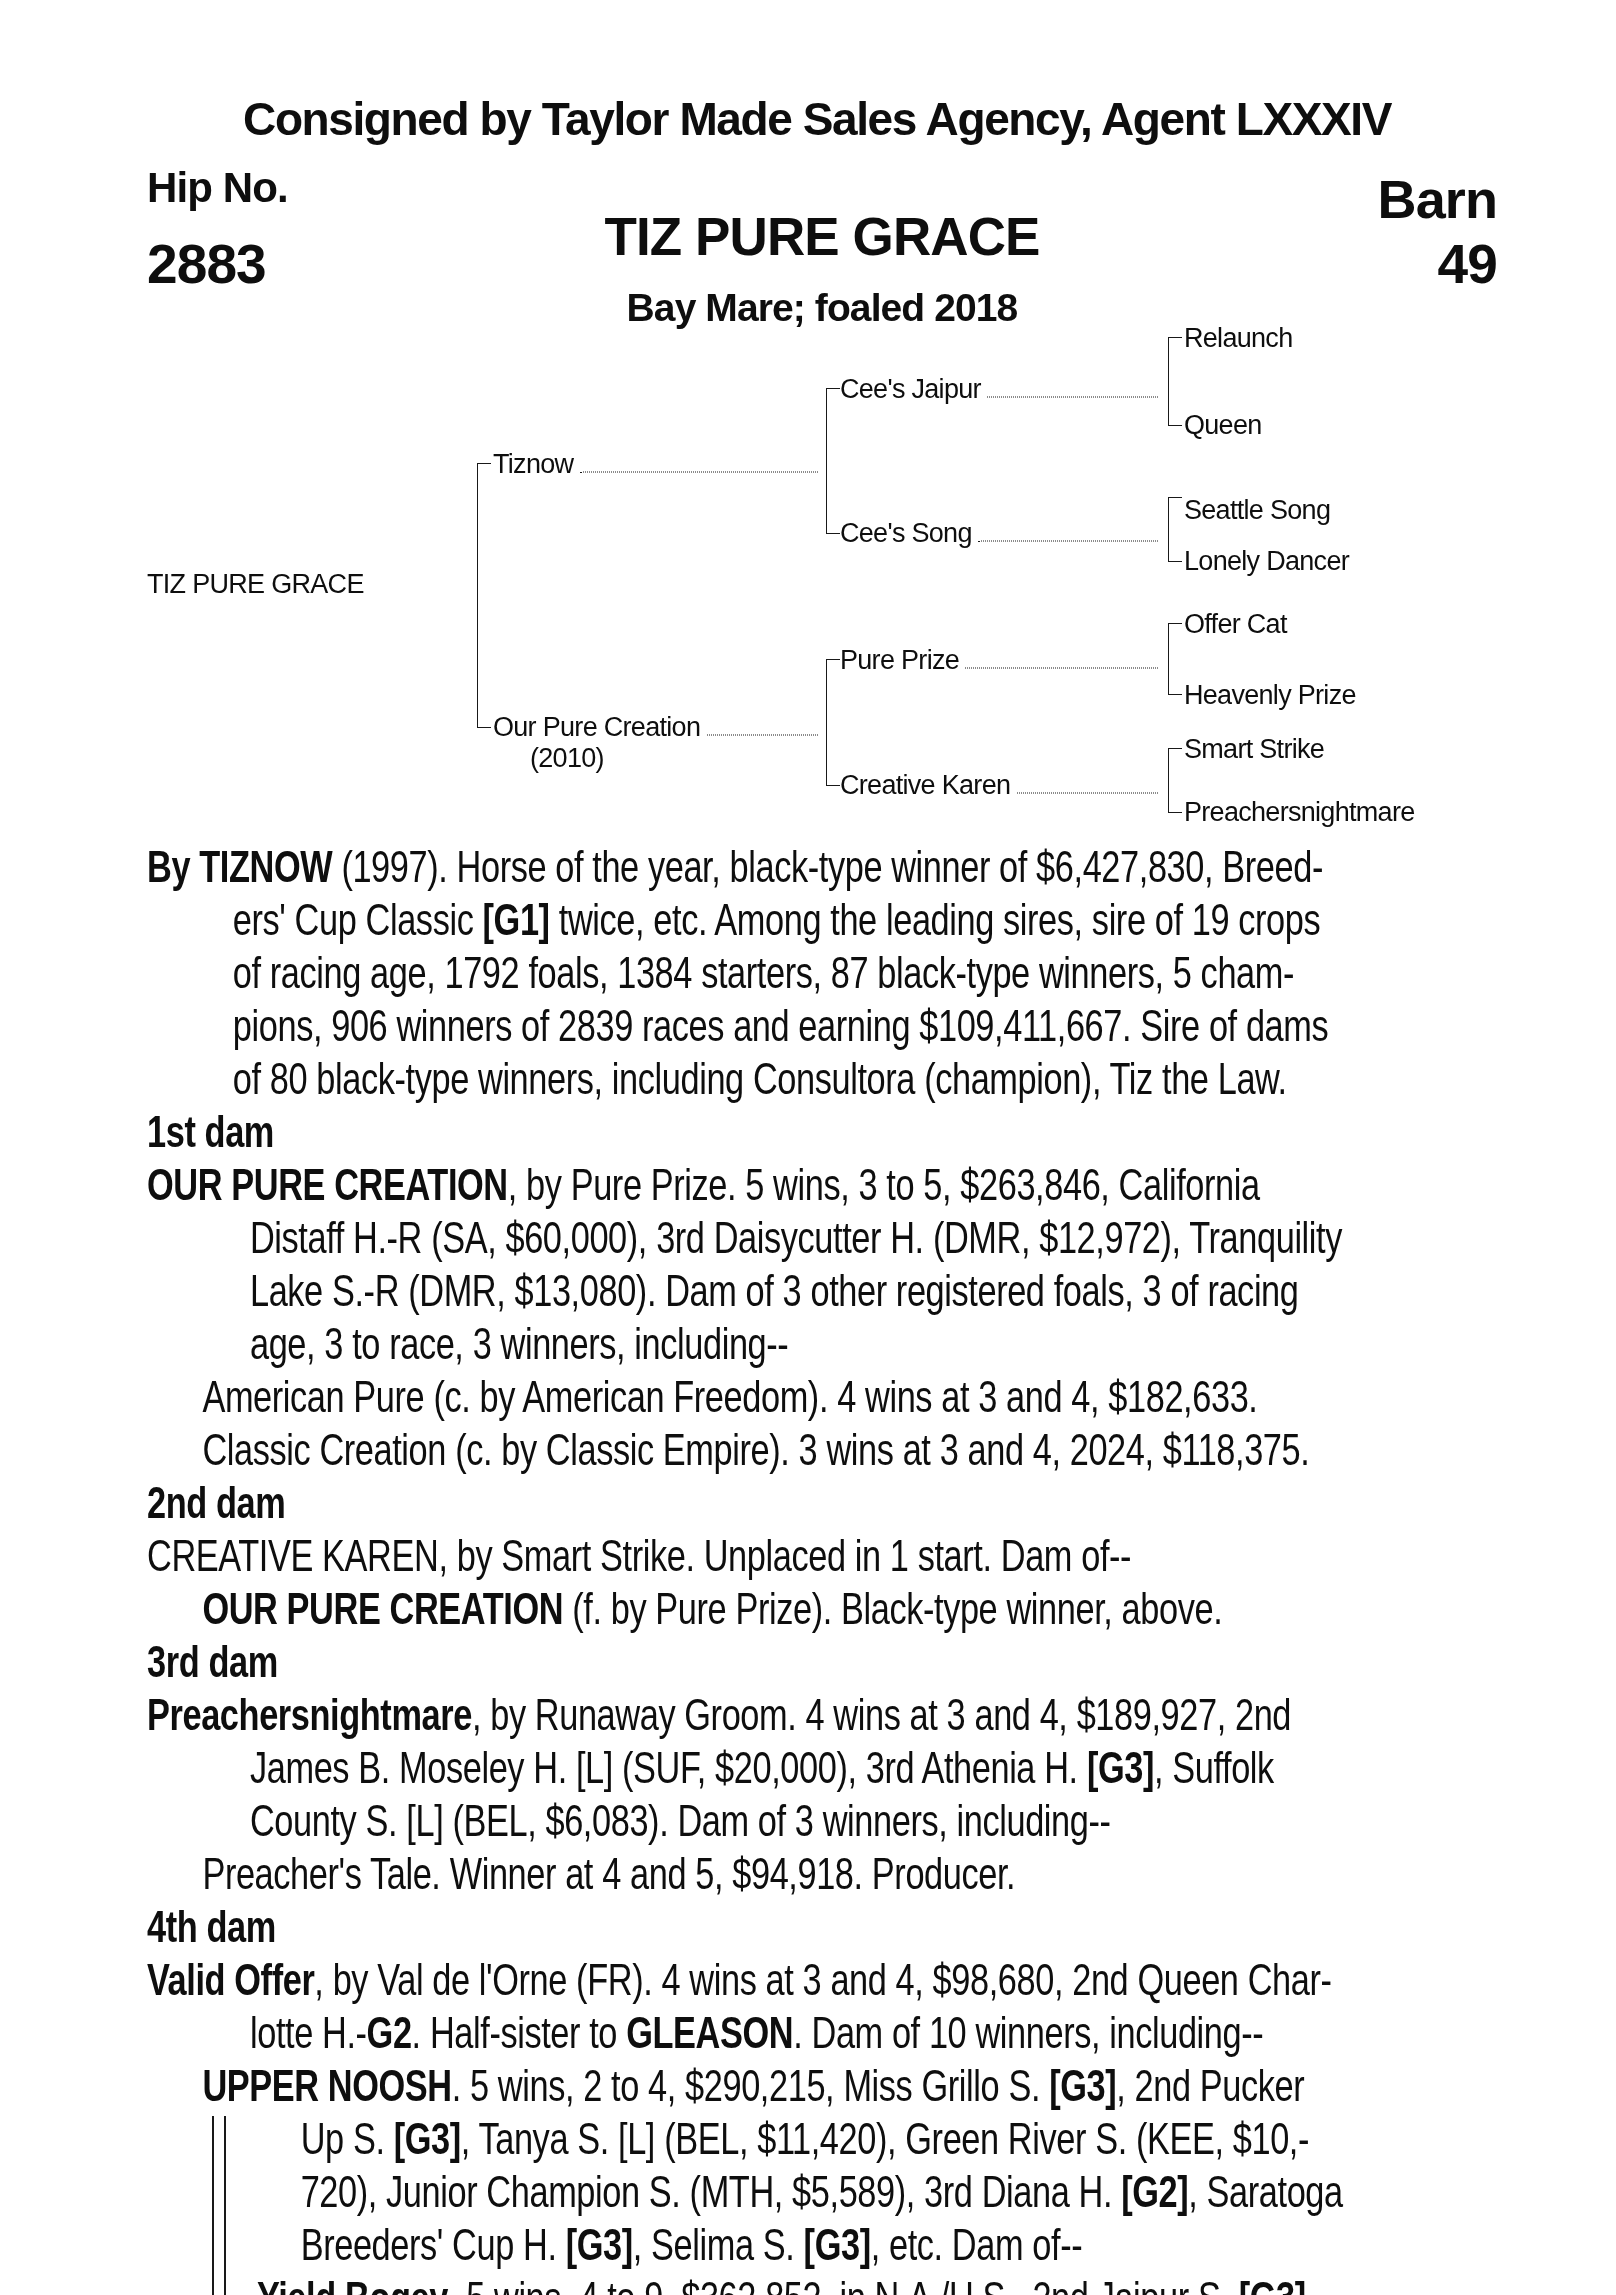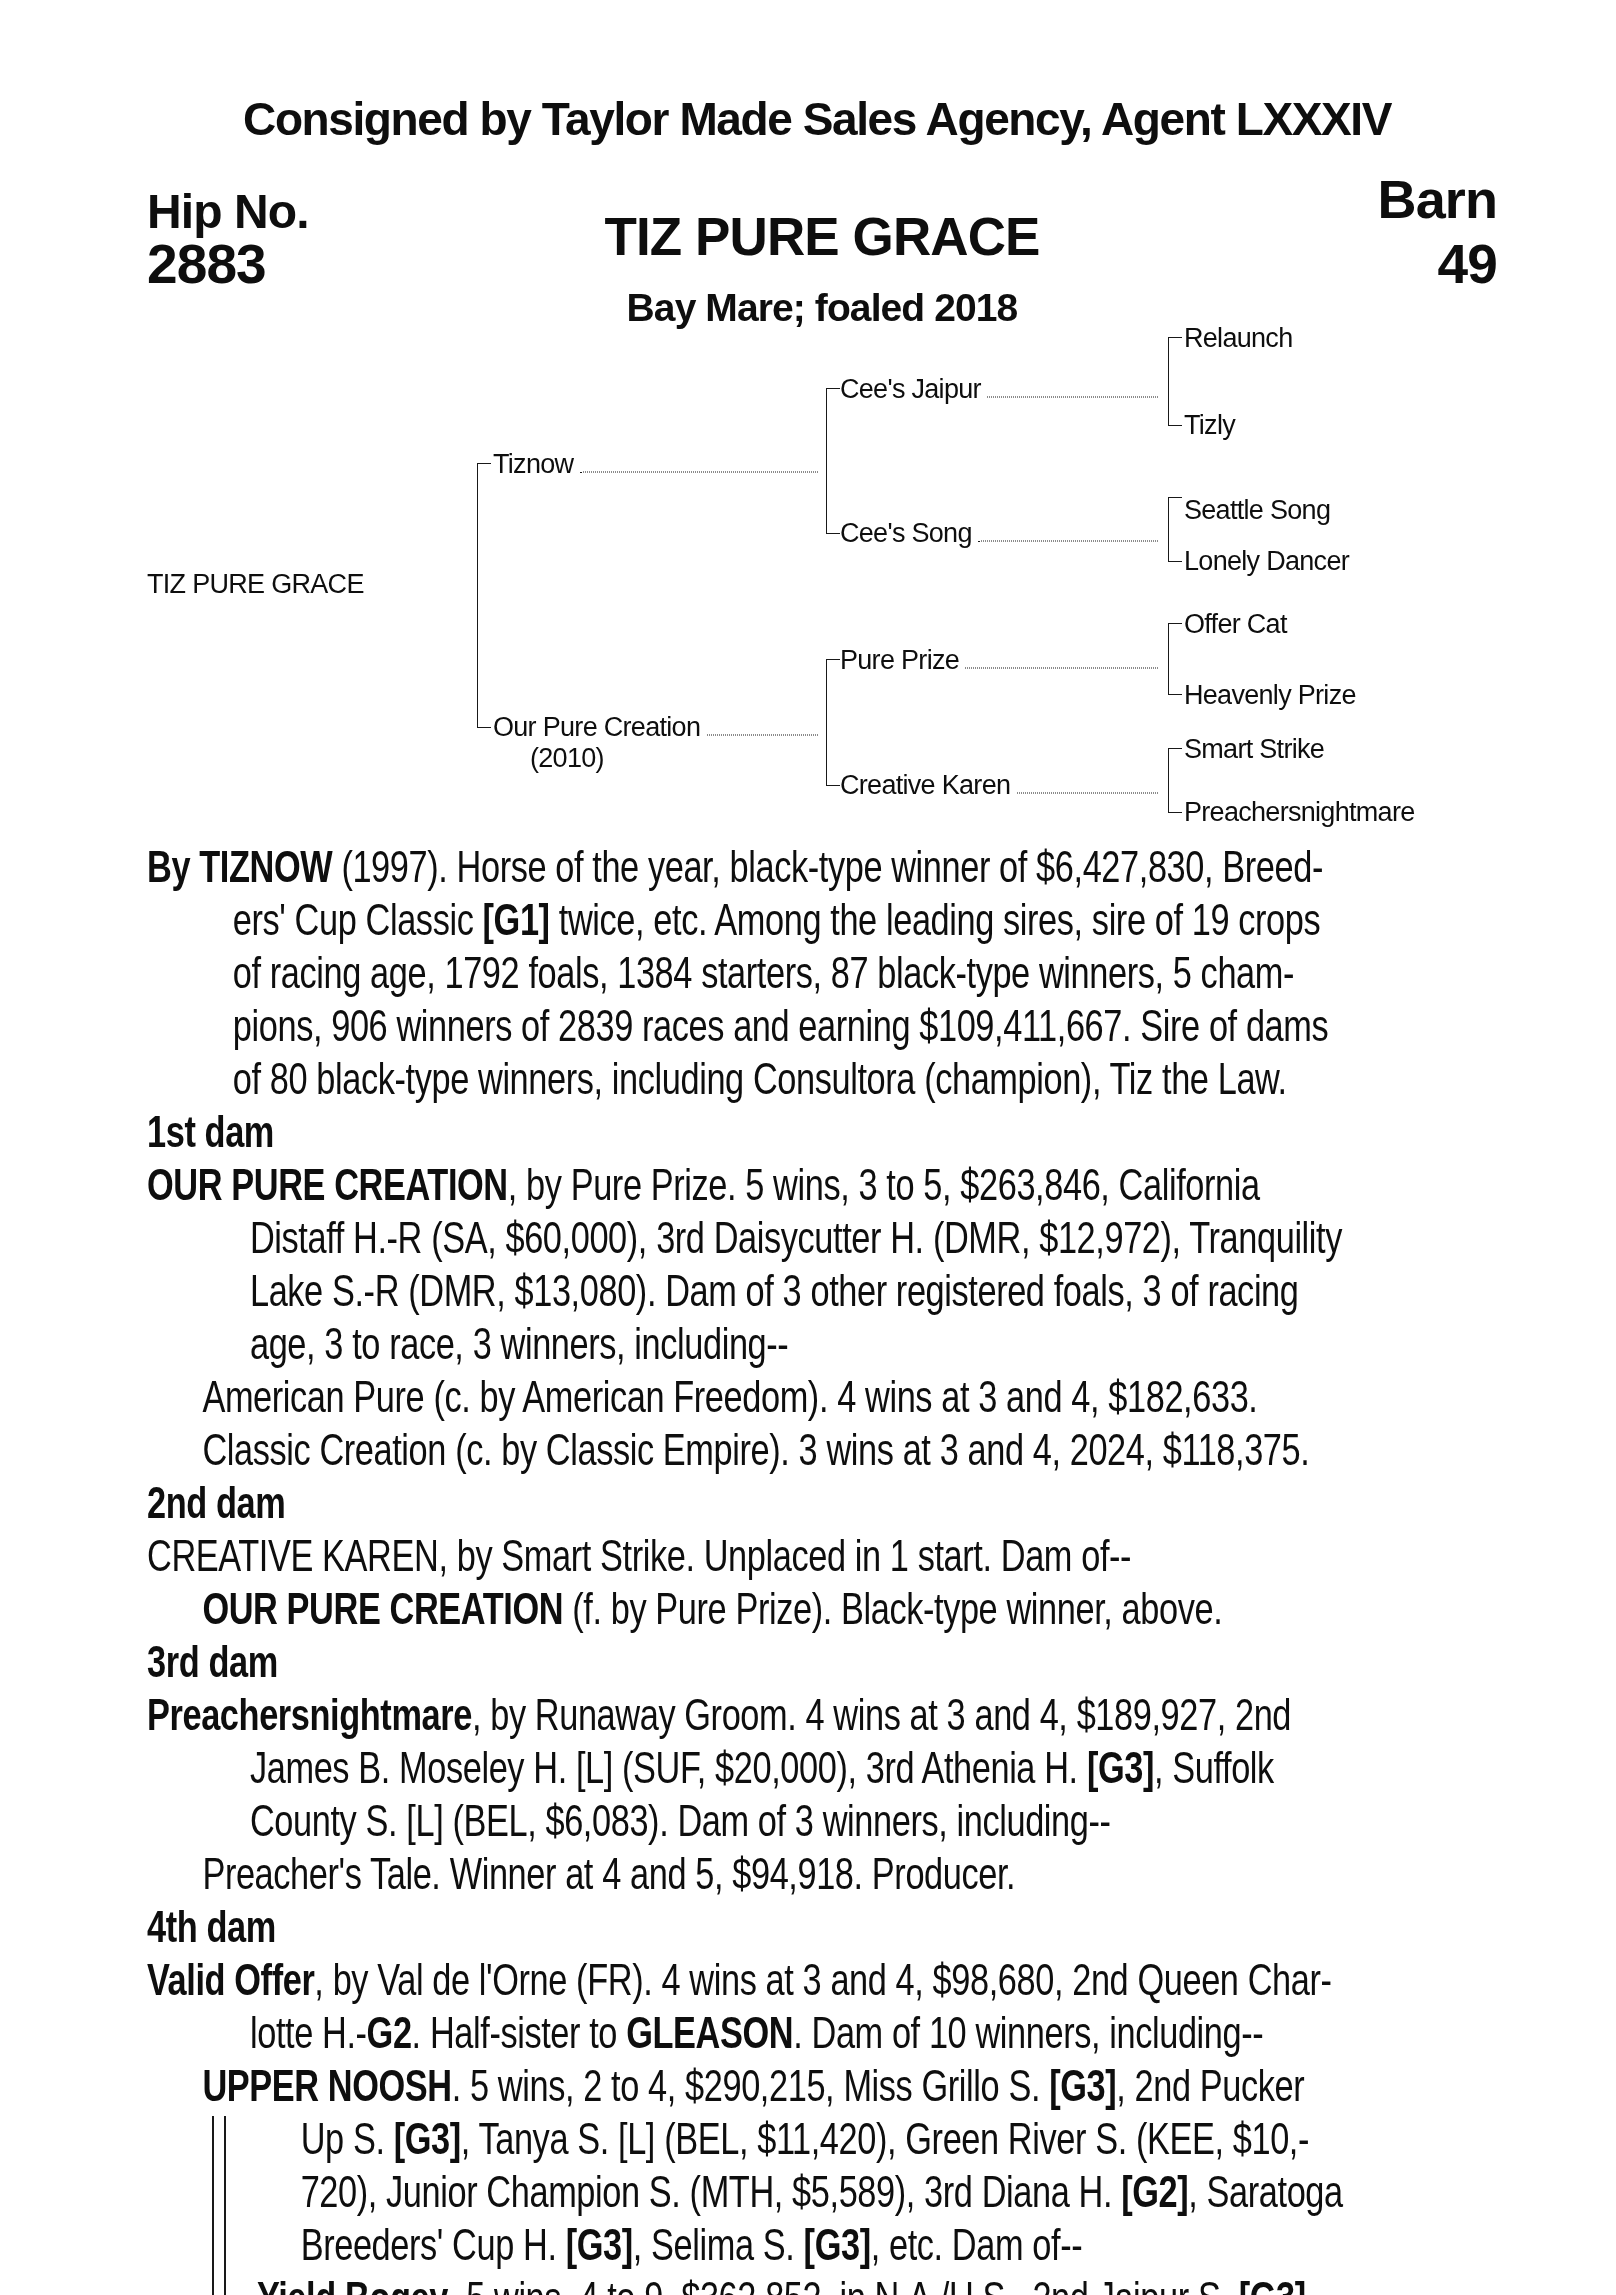--- a/index.html
+++ b/index.html
@@ -1,20 +1,20 @@
 <!DOCTYPE html>
 <html style="font-size:7.3px"><head>
 <meta charset="utf-8">
 <style>
   html,body{margin:0;padding:0;background:#ffffff;overflow:hidden;}
   body{width:1616px;height:3227px;position:relative;font-family:"Liberation Sans",sans-serif;color:#0e0e0e;}
 
   
   .consignor{position:absolute;left:137px;right:119px;top:92px;text-align:center;font-weight:bold;font-size:46px;letter-spacing:-1.4px;white-space:nowrap;}
-  .hip-label{position:absolute;left:147px;top:184px;font-weight:bold;font-size:48px;letter-spacing:-0.9px;}
+  .hip-label{position:absolute;left:147px;top:164px;font-weight:bold;font-size:42px;letter-spacing:-0.9px;}
   .barn-label{position:absolute;right:119px;top:168px;font-weight:bold;font-size:54px;letter-spacing:-0.9px;}
   .horse-title{position:absolute;left:147px;right:119px;top:206px;text-align:center;font-weight:bold;font-size:53px;letter-spacing:-0.9px;}
   .hip-number{position:absolute;left:147px;top:232px;font-weight:bold;font-size:55px;letter-spacing:-0.9px;}
   .barn-number{position:absolute;right:119px;top:232px;font-weight:bold;font-size:55px;letter-spacing:-0.9px;}
   .horse-sub{position:absolute;left:147px;right:119px;top:286px;text-align:center;font-weight:bold;font-size:39px;letter-spacing:-0.9px;}
 
   
   #pedigree{position:absolute;left:0;top:0;width:1616px;height:872px;}
   .ped-row{position:absolute;display:flex;align-items:baseline;font-size:27px;letter-spacing:-0.7px;transform:translateY(-50%);white-space:nowrap;}
   .ped-row .nm{white-space:nowrap;}
@@ -76,21 +76,21 @@
       <span class="lead"></span>
     </div>
     <div class="ped-row" style="left: 840px; top: 785px; width: 322px;">
       <span class="nm">Creative Karen</span>
       <span class="lead"></span>
     </div>
     <div class="ped-row" style="left: 1184px; top: 338px;">
       <span class="nm">Relaunch</span>
     </div>
     <div class="ped-row" style="left: 1184px; top: 425px;">
-      <span class="nm">Tizly</span>
+      <span class="nm">Queen</span>
     </div>
     <div class="ped-row" style="left: 1184px; top: 498px; margin-top: 12px;">
       <span class="nm">Seattle Song</span>
     </div>
     <div class="ped-row" style="left: 1184px; top: 561px;">
       <span class="nm">Lonely Dancer</span>
     </div>
     <div class="ped-row" style="left: 1184px; top: 624px;">
       <span class="nm">Offer Cat</span>
     </div>

